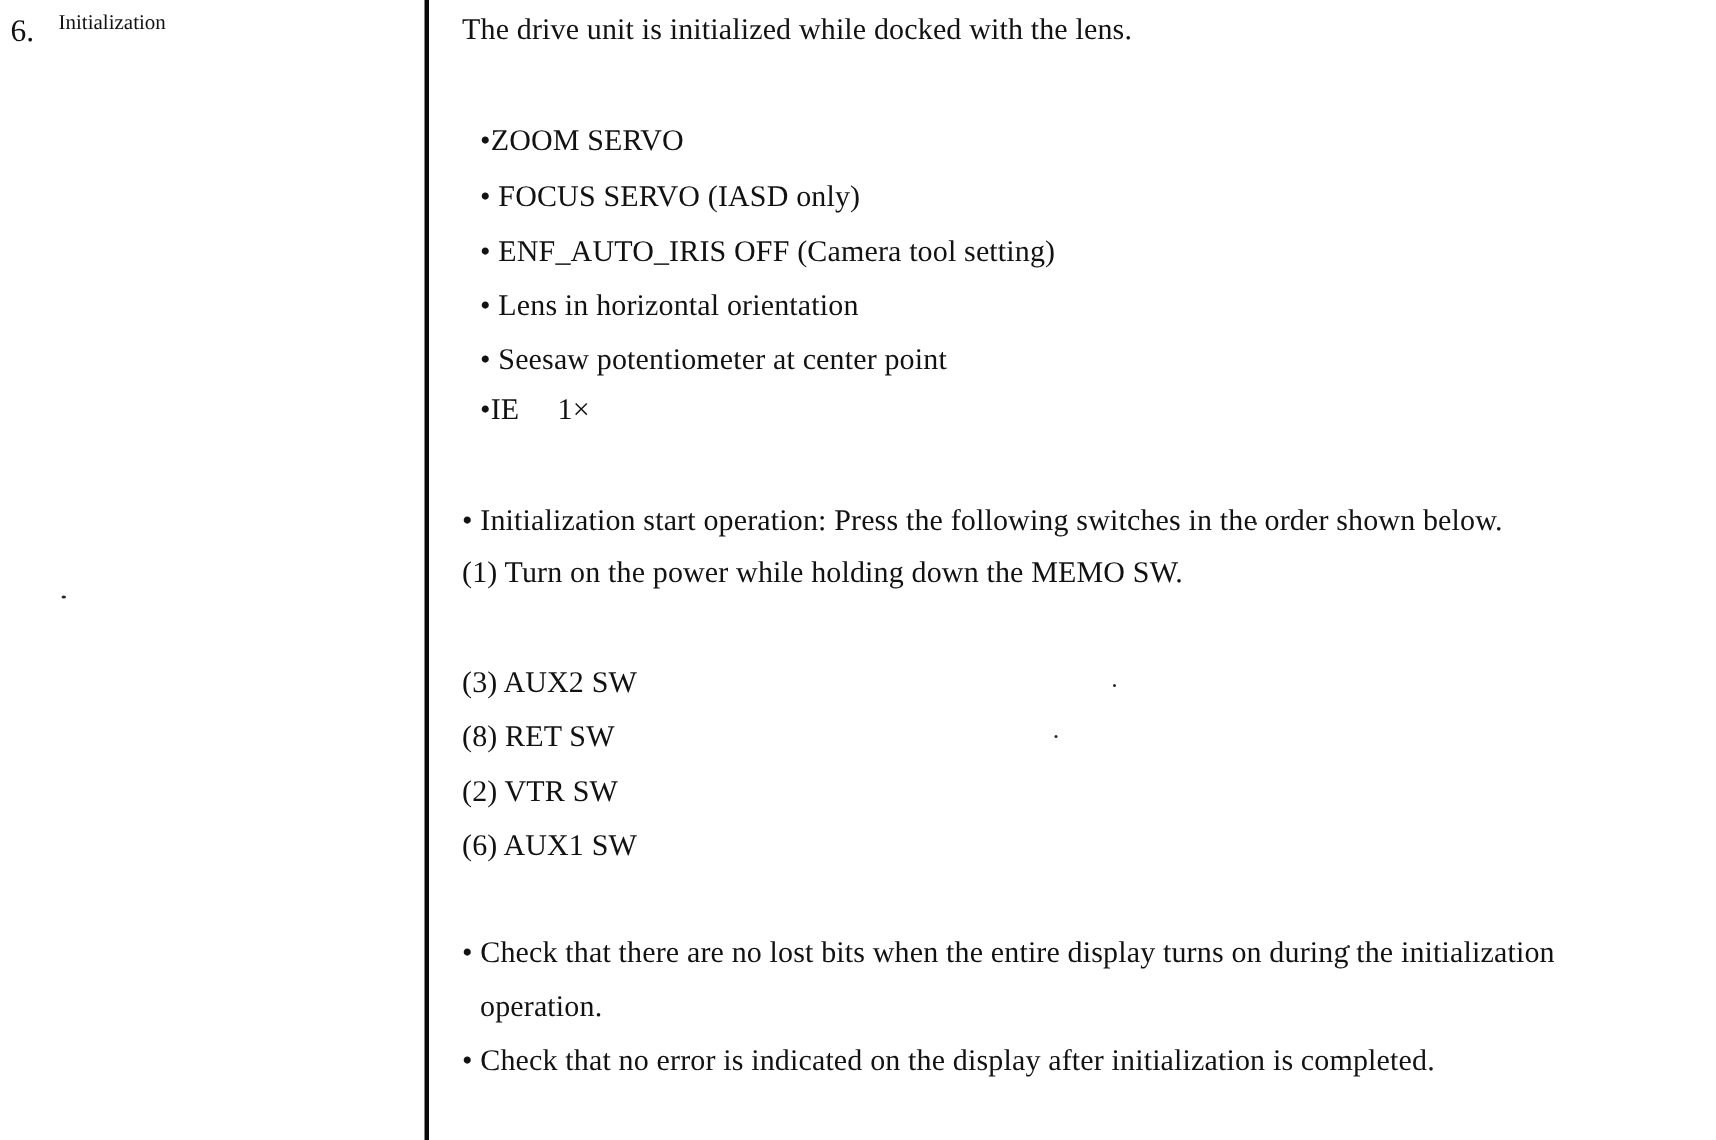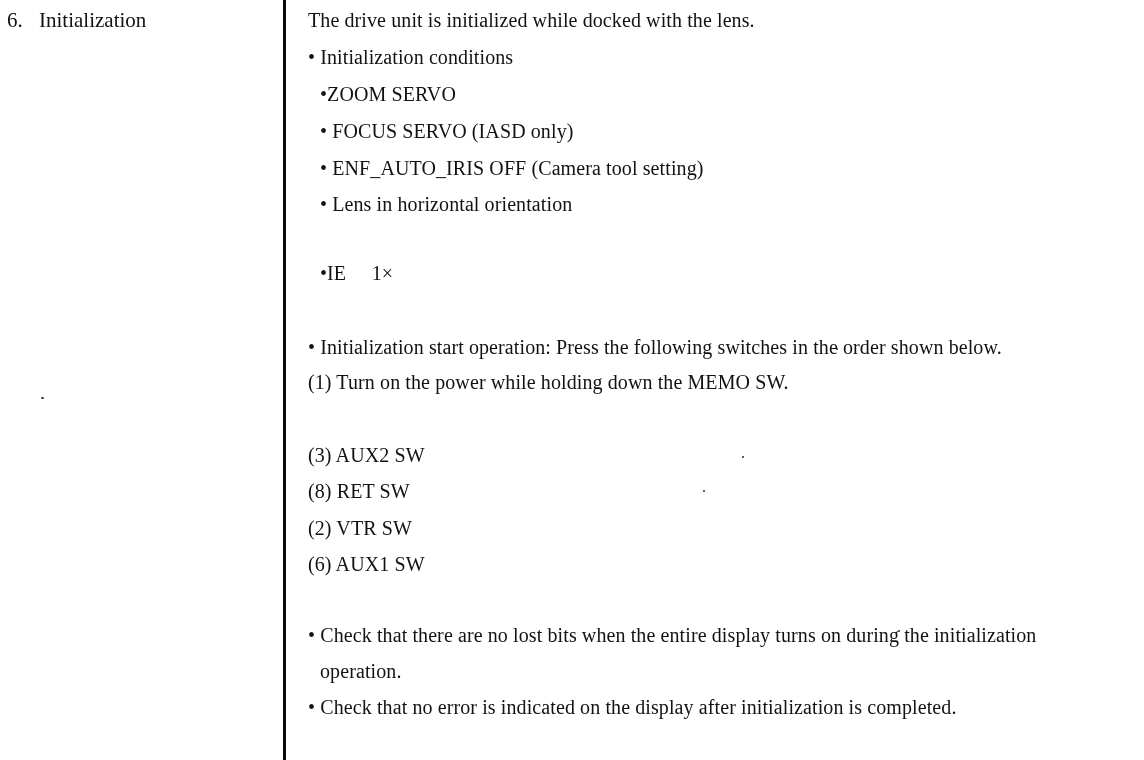--- a/index.html
+++ b/index.html
@@ -27,21 +27,21 @@
     position: absolute;
     left: 7px;
     top: 8px;
     font-size: 21px;
     white-space: pre;
   }
   .item-title {
     position: absolute;
     left: 39px;
     top: 8px;
-    font-size: 21px;
+    font-size: 14px;
     white-space: pre;
   }
   .divider {
     position: absolute;
     left: 283px;
     top: 0;
     width: 3px;
     height: 760px;
     background: #0a0a0a;
   }
@@ -74,25 +74,25 @@
 
   <div class="left-col">
     <span class="item-num">6.</span>
     <span class="item-title">Initialization</span>
   </div>
 
   <div class="divider"></div>
 
   <div class="right-col">
     <div class="line ind0" style="top:8px">The drive unit is initialized while docked with the lens.</div>
-    <div class="line ind0" style="top:45px">• Initialization conditions</div>
     <div class="line ind1" style="top:82px">•ZOOM SERVO</div>
     <div class="line ind1" style="top:156px">• ENF_AUTO_IRIS OFF (Camera tool setting)</div>
     <div class="line ind1" style="top:119px">• FOCUS SERVO (IASD only)</div>
     <div class="line ind1" style="top:192px">• Lens in horizontal orientation</div>
+    <div class="line ind1" style="top:228px">• Seesaw potentiometer at center point</div>
     <div class="line ind1" style="top:261px">•IE     1×</div>
     <div class="line ind0" style="top:335px">• Initialization start operation: Press the following switches in the order shown below.</div>
     <div class="line ind0" style="top:370px">(1) Turn on the power while holding down the MEMO SW.</div>
     <div class="line ind0" style="top:443px">(3) AUX2 SW</div>
     <div class="line ind0" style="top:479px">(8) RET SW</div>
     <div class="line ind0" style="top:516px">(2) VTR SW</div>
     <div class="line ind0" style="top:552px">(6) AUX1 SW</div>
     <div class="line ind0" style="top:623px">• Check that there are no lost bits when the entire display turns on during the initialization</div>
     <div class="line ind1" style="top:659px">operation.</div>
     <div class="line ind0" style="top:695px">• Check that no error is indicated on the display after initialization is completed.</div>

